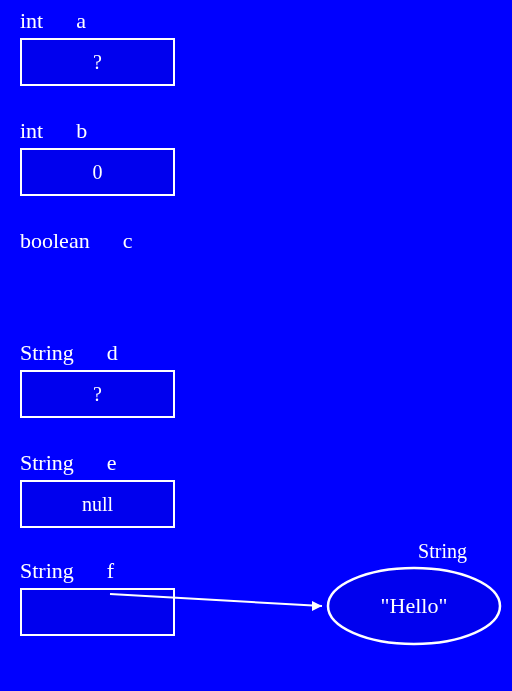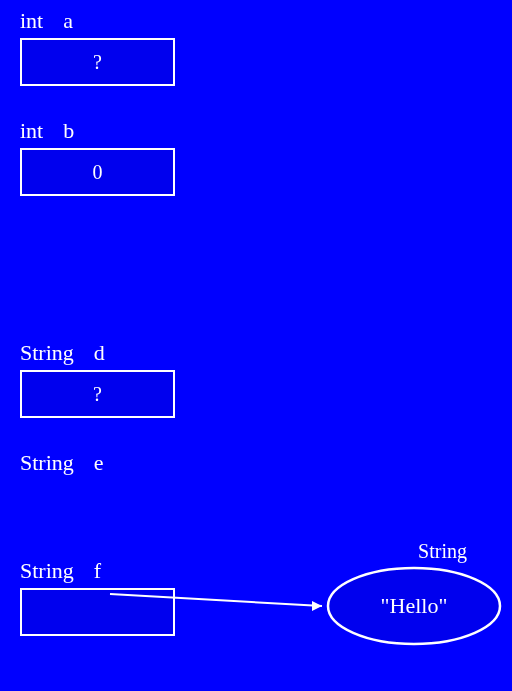--- a/index.html
+++ b/index.html
@@ -16,21 +16,21 @@
     .variable-block {
       position: absolute;
       left: 20px;
     }
 
     .var-label {
       font-size: 22px;
       color: white;
       margin-bottom: 4px;
       display: flex;
-      gap: 20px;
+      gap: 33px;
     }
 
     .var-box {
       width: 155px;
       height: 48px;
       border: 2px solid white;
       background-color: #0000EE;
       display: flex;
       align-items: center;
       justify-content: center;
@@ -95,36 +95,43 @@
   <div class="var-label">
     <span>int</span>
     <span>b</span>
   </div>
   <div class="var-box">
     <span>0</span>
   </div>
 </div>
 
 <div class="variable-block block-c">
+  <div class="var-label">
+    <span>boolean</span>
+    <span>c</span>
+  </div>
 </div>
 
 <div class="variable-block block-d">
   <div class="var-label">
     <span>String</span>
     <span>d</span>
   </div>
   <div class="var-box">
     <span>?</span>
   </div>
 </div>
 
 <div class="variable-block block-e">
   <div class="var-label">
     <span>String</span>
     <span>e</span>
+  </div>
+  <div class="var-box">
+    <span>null</span>
   </div>
 </div>
 
 <div class="variable-block block-f">
   <div class="var-label">
     <span>String</span>
     <span>f</span>
   </div>
   <div class="var-box">
     <span></span>

